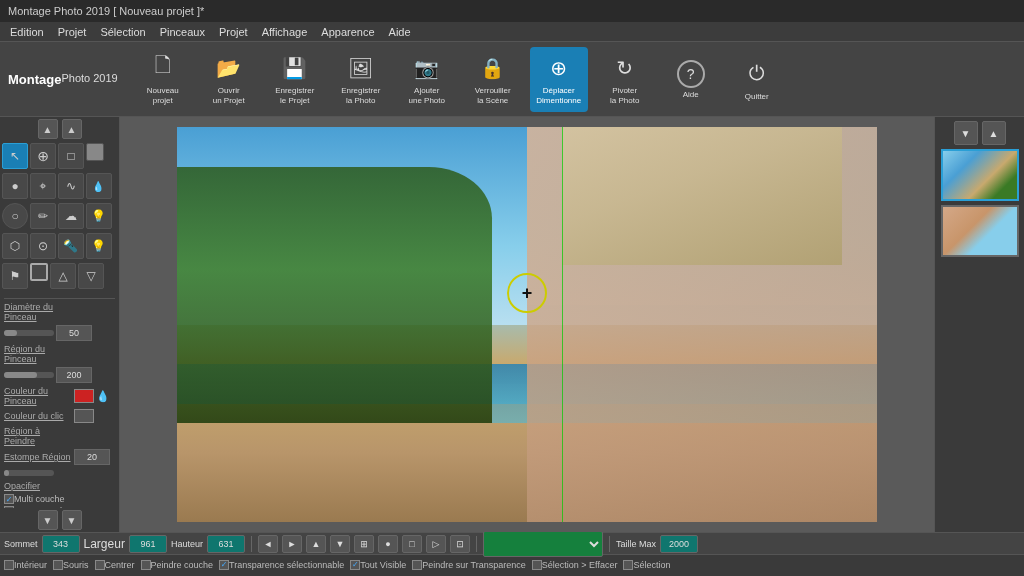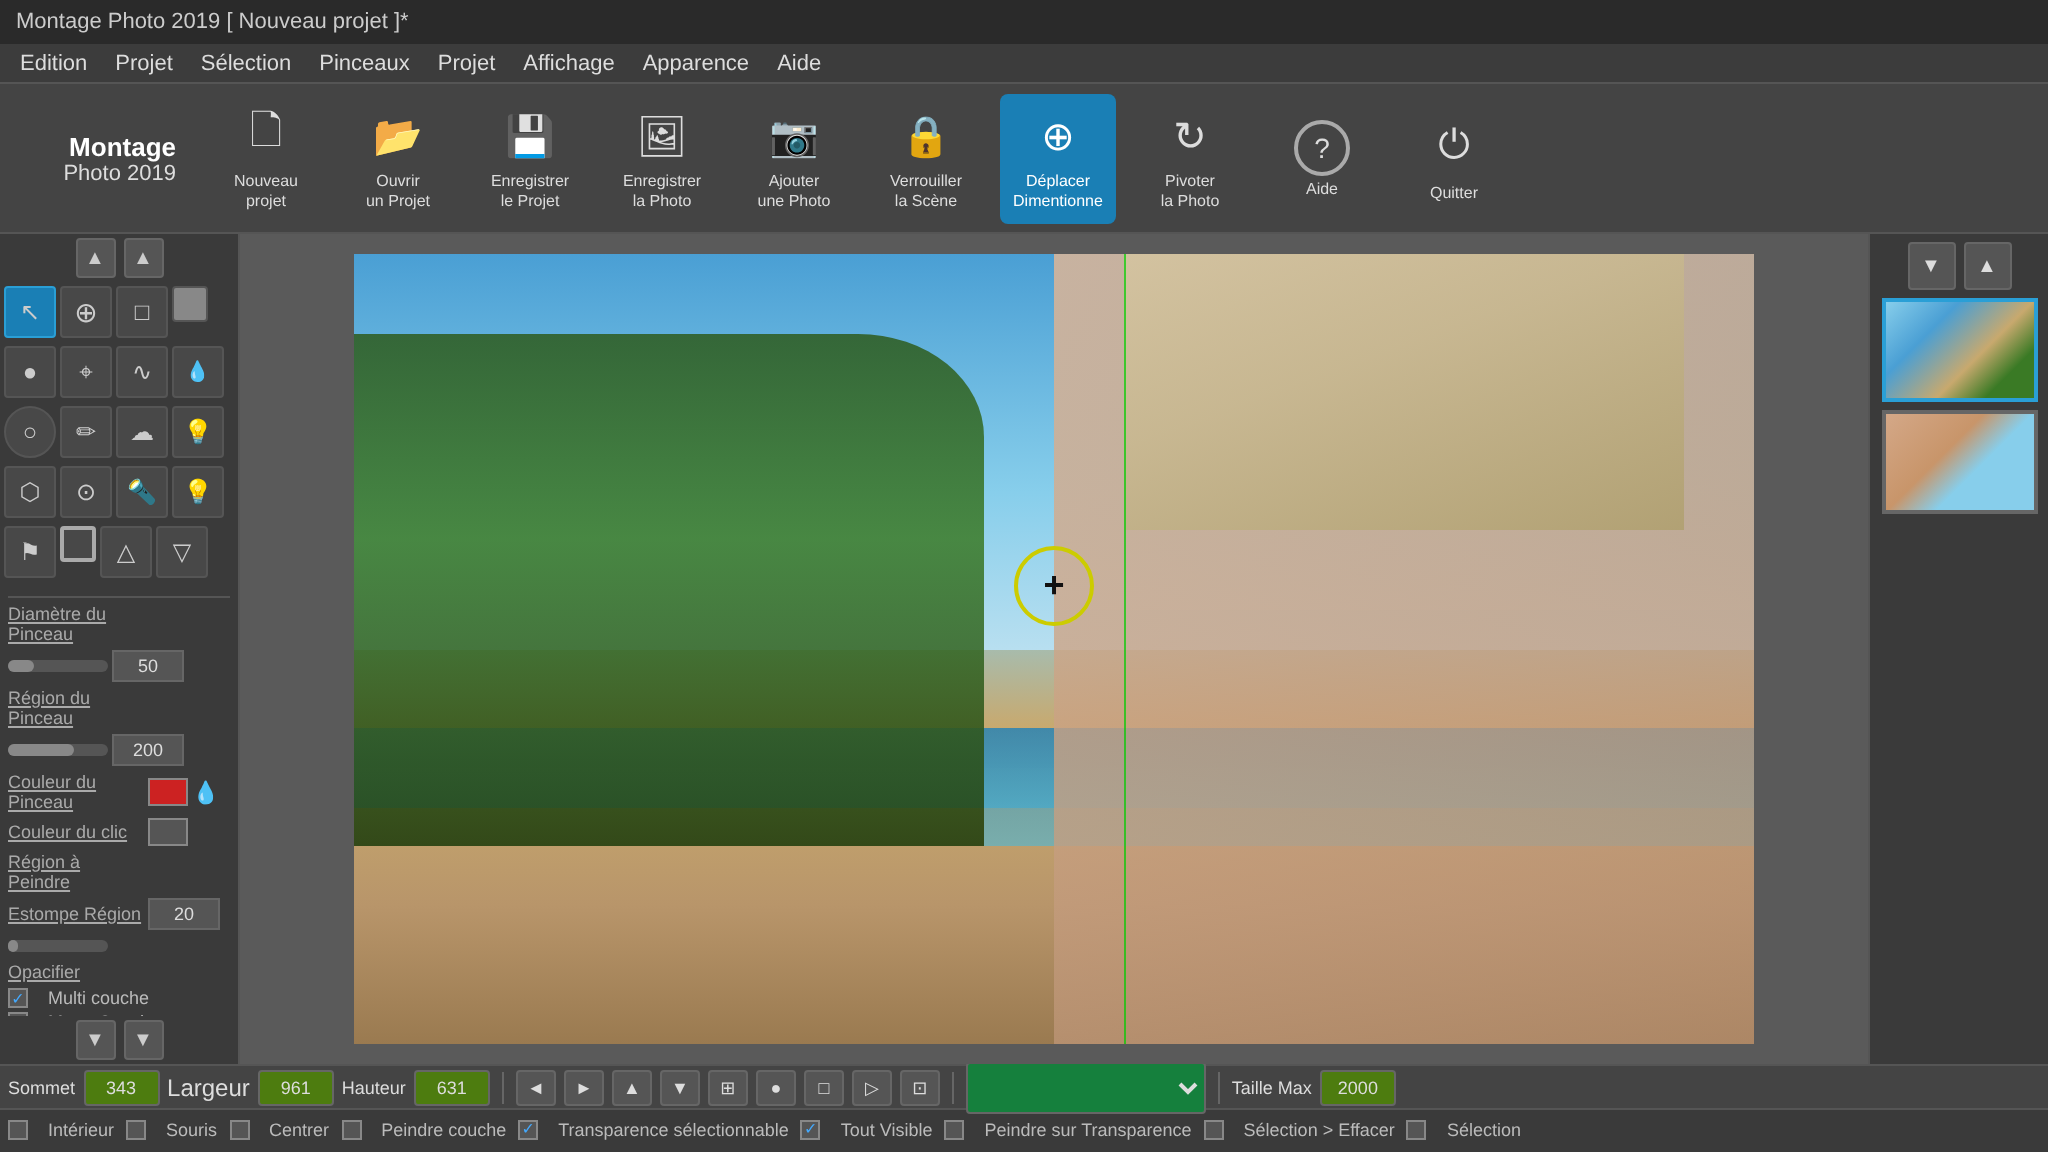--- a/index.html
+++ b/index.html
@@ -71,26 +71,24 @@
       width: 32px;
       height: 32px;
       margin-bottom: 2px;
       display: flex;
       align-items: center;
       justify-content: center;
       font-size: 20px;
     }
     .app-title-block {
       display: flex;
-      flex-direction: column;
       margin-right: 8px;
       color: #ddd;
       font-size: 11px;
       min-width: 80px;
-      align-items: flex-end;
     }
     .app-title-block .big { font-size: 13px; font-weight: bold; color: #fff; }
 
     
     #main {
       display: flex;
       height: calc(576px - 22px - 20px - 75px - 22px - 22px);
       
     }
 
@@ -166,21 +164,21 @@
       border-radius: 3px;
     }
     .color-swatch {
       width: 20px;
       height: 14px;
       border: 1px solid #888;
     }
     .checkbox-row {
       display: flex;
       align-items: center;
-      gap: 10px;
+      gap: 0;
       margin-bottom: 2px;
     }
     .divider {
       border-top: 1px solid #555;
       margin: 3px 0;
     }
 
     
     #canvas-area {
       flex: 1;
@@ -333,21 +331,21 @@
       background: #15803d;
       border: 1px solid #666;
       color: #ddd;
       font-size: 9px;
       border-radius: 2px;
       padding: 12px 2px;
     }
     .bt-input {
       width: 38px;
       height: 18px;
-      background: #4d7c0f;
+      background: #0f766e;
       border: 1px solid #666;
       color: #ddd;
       font-size: 9px;
       text-align: center;
       border-radius: 2px;
     }
     .bt-separator {
       width: 1px;
       height: 16px;
       background: #666;

